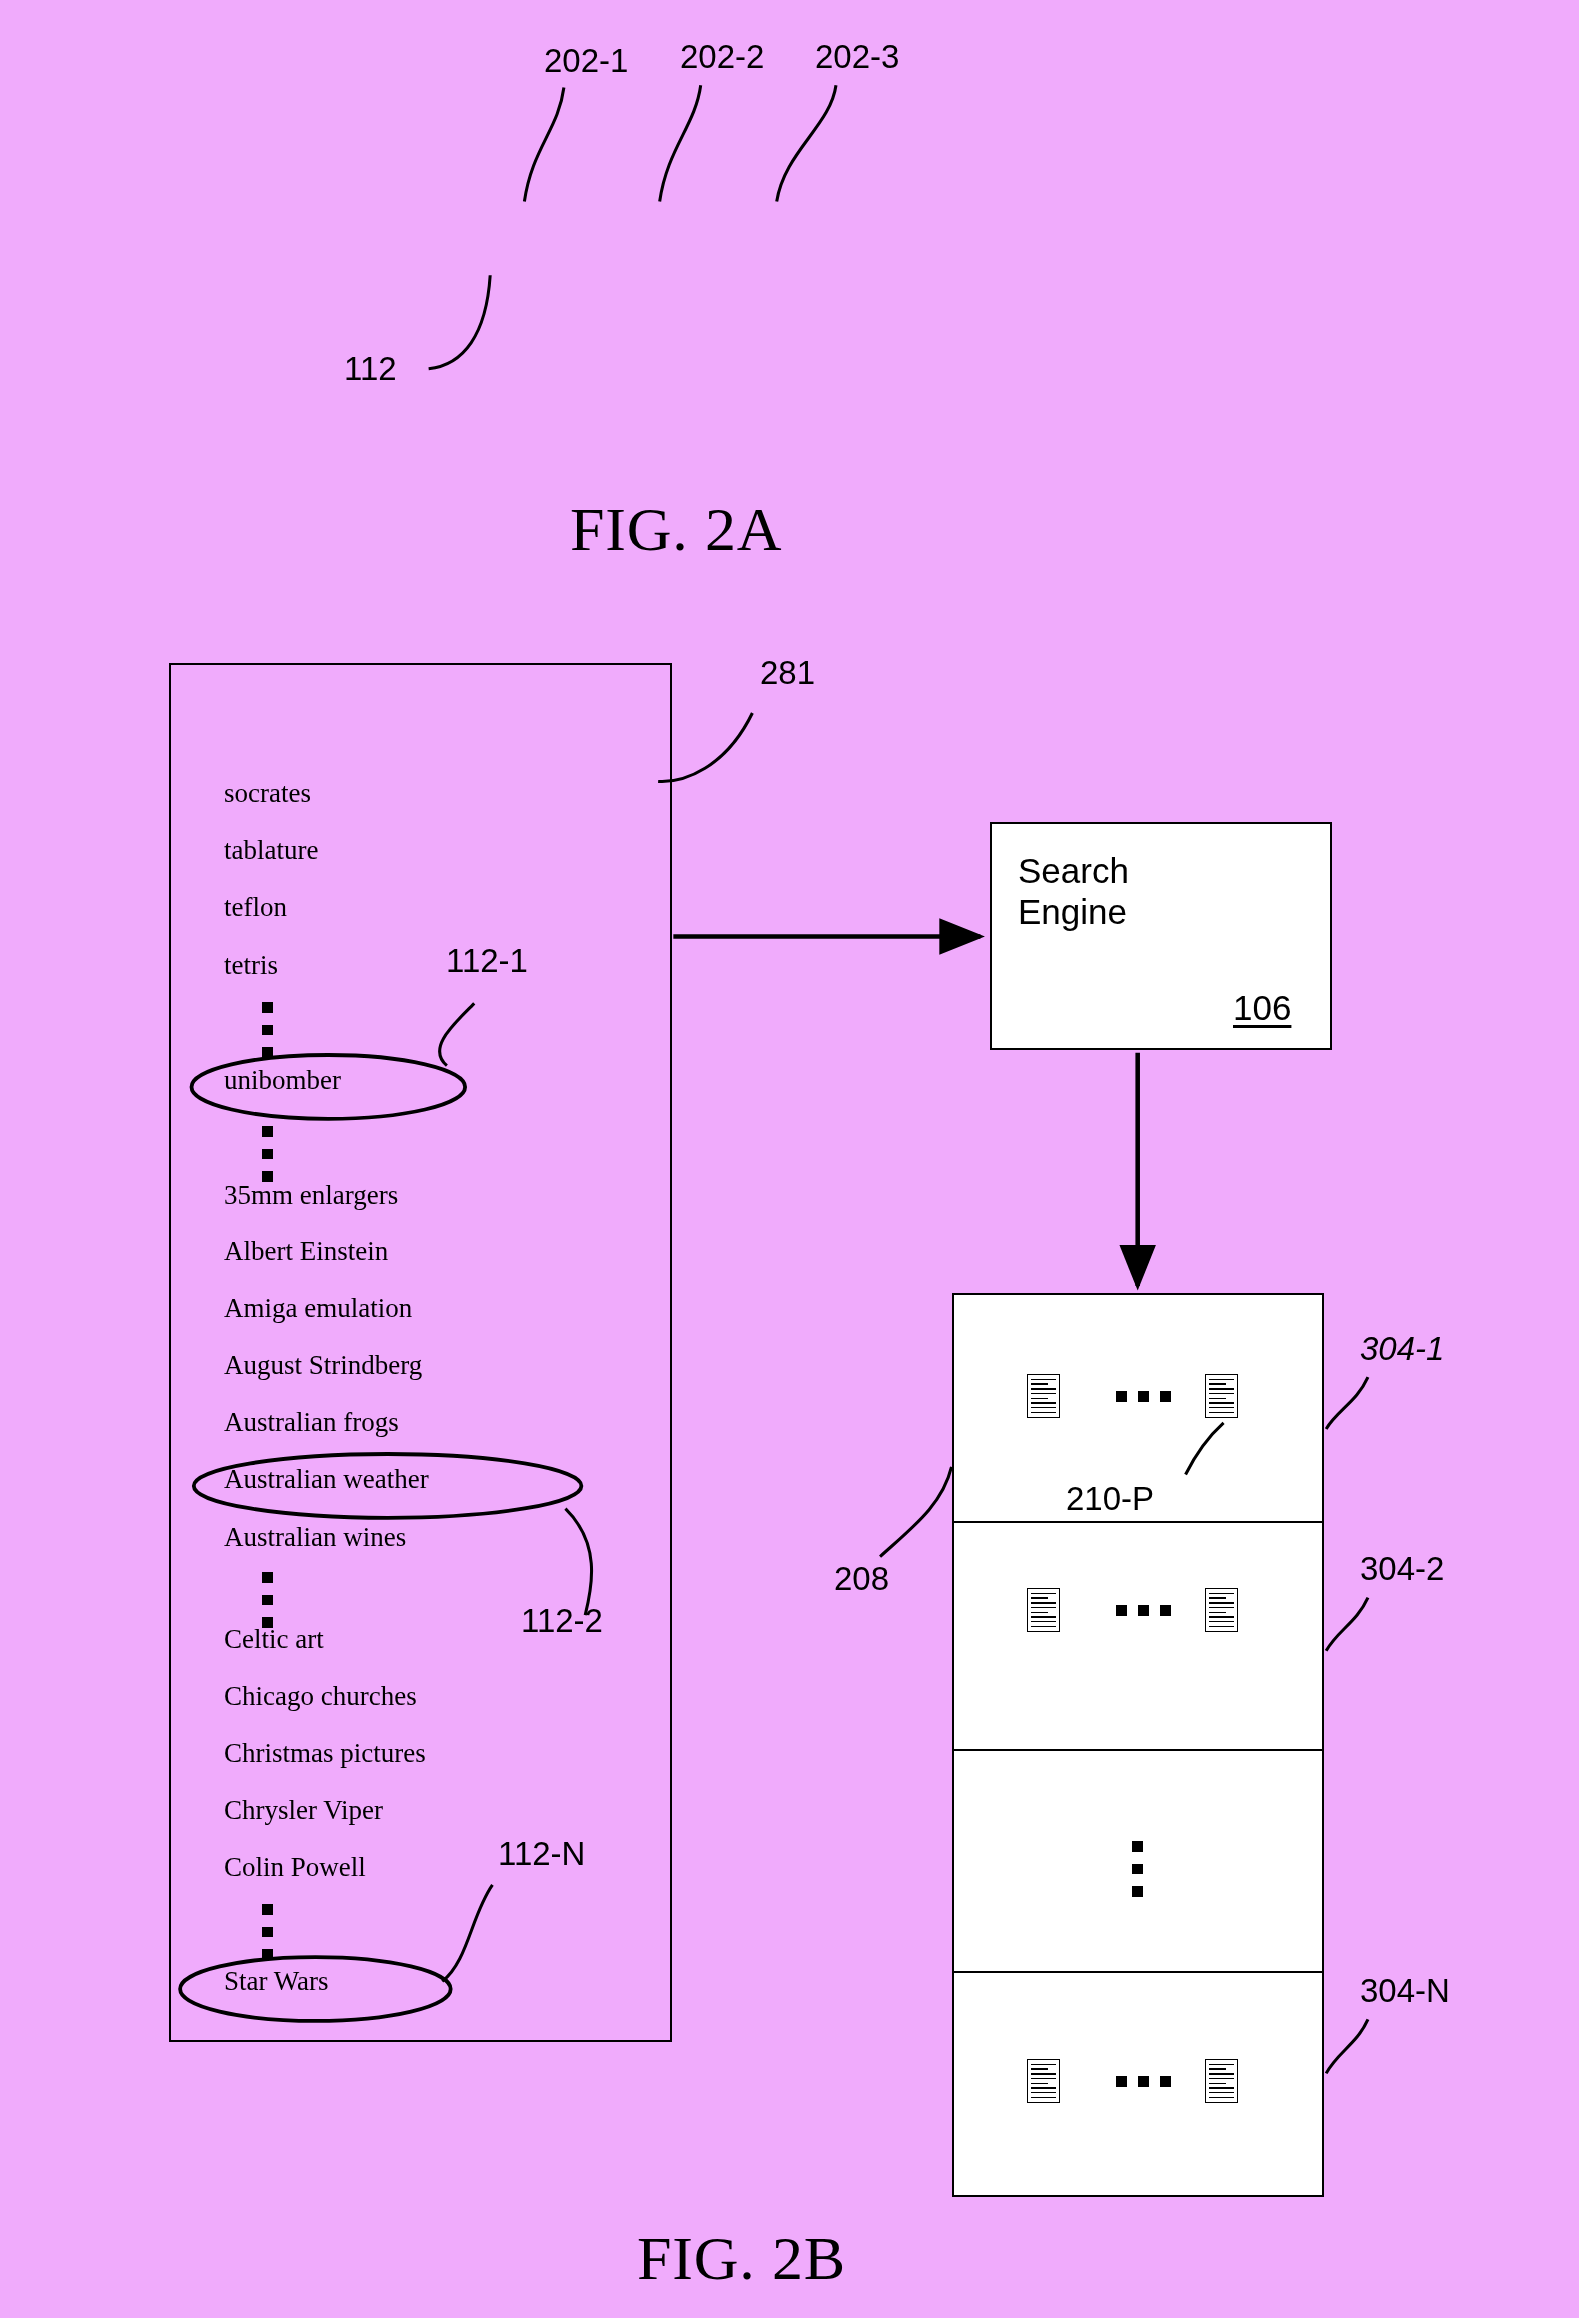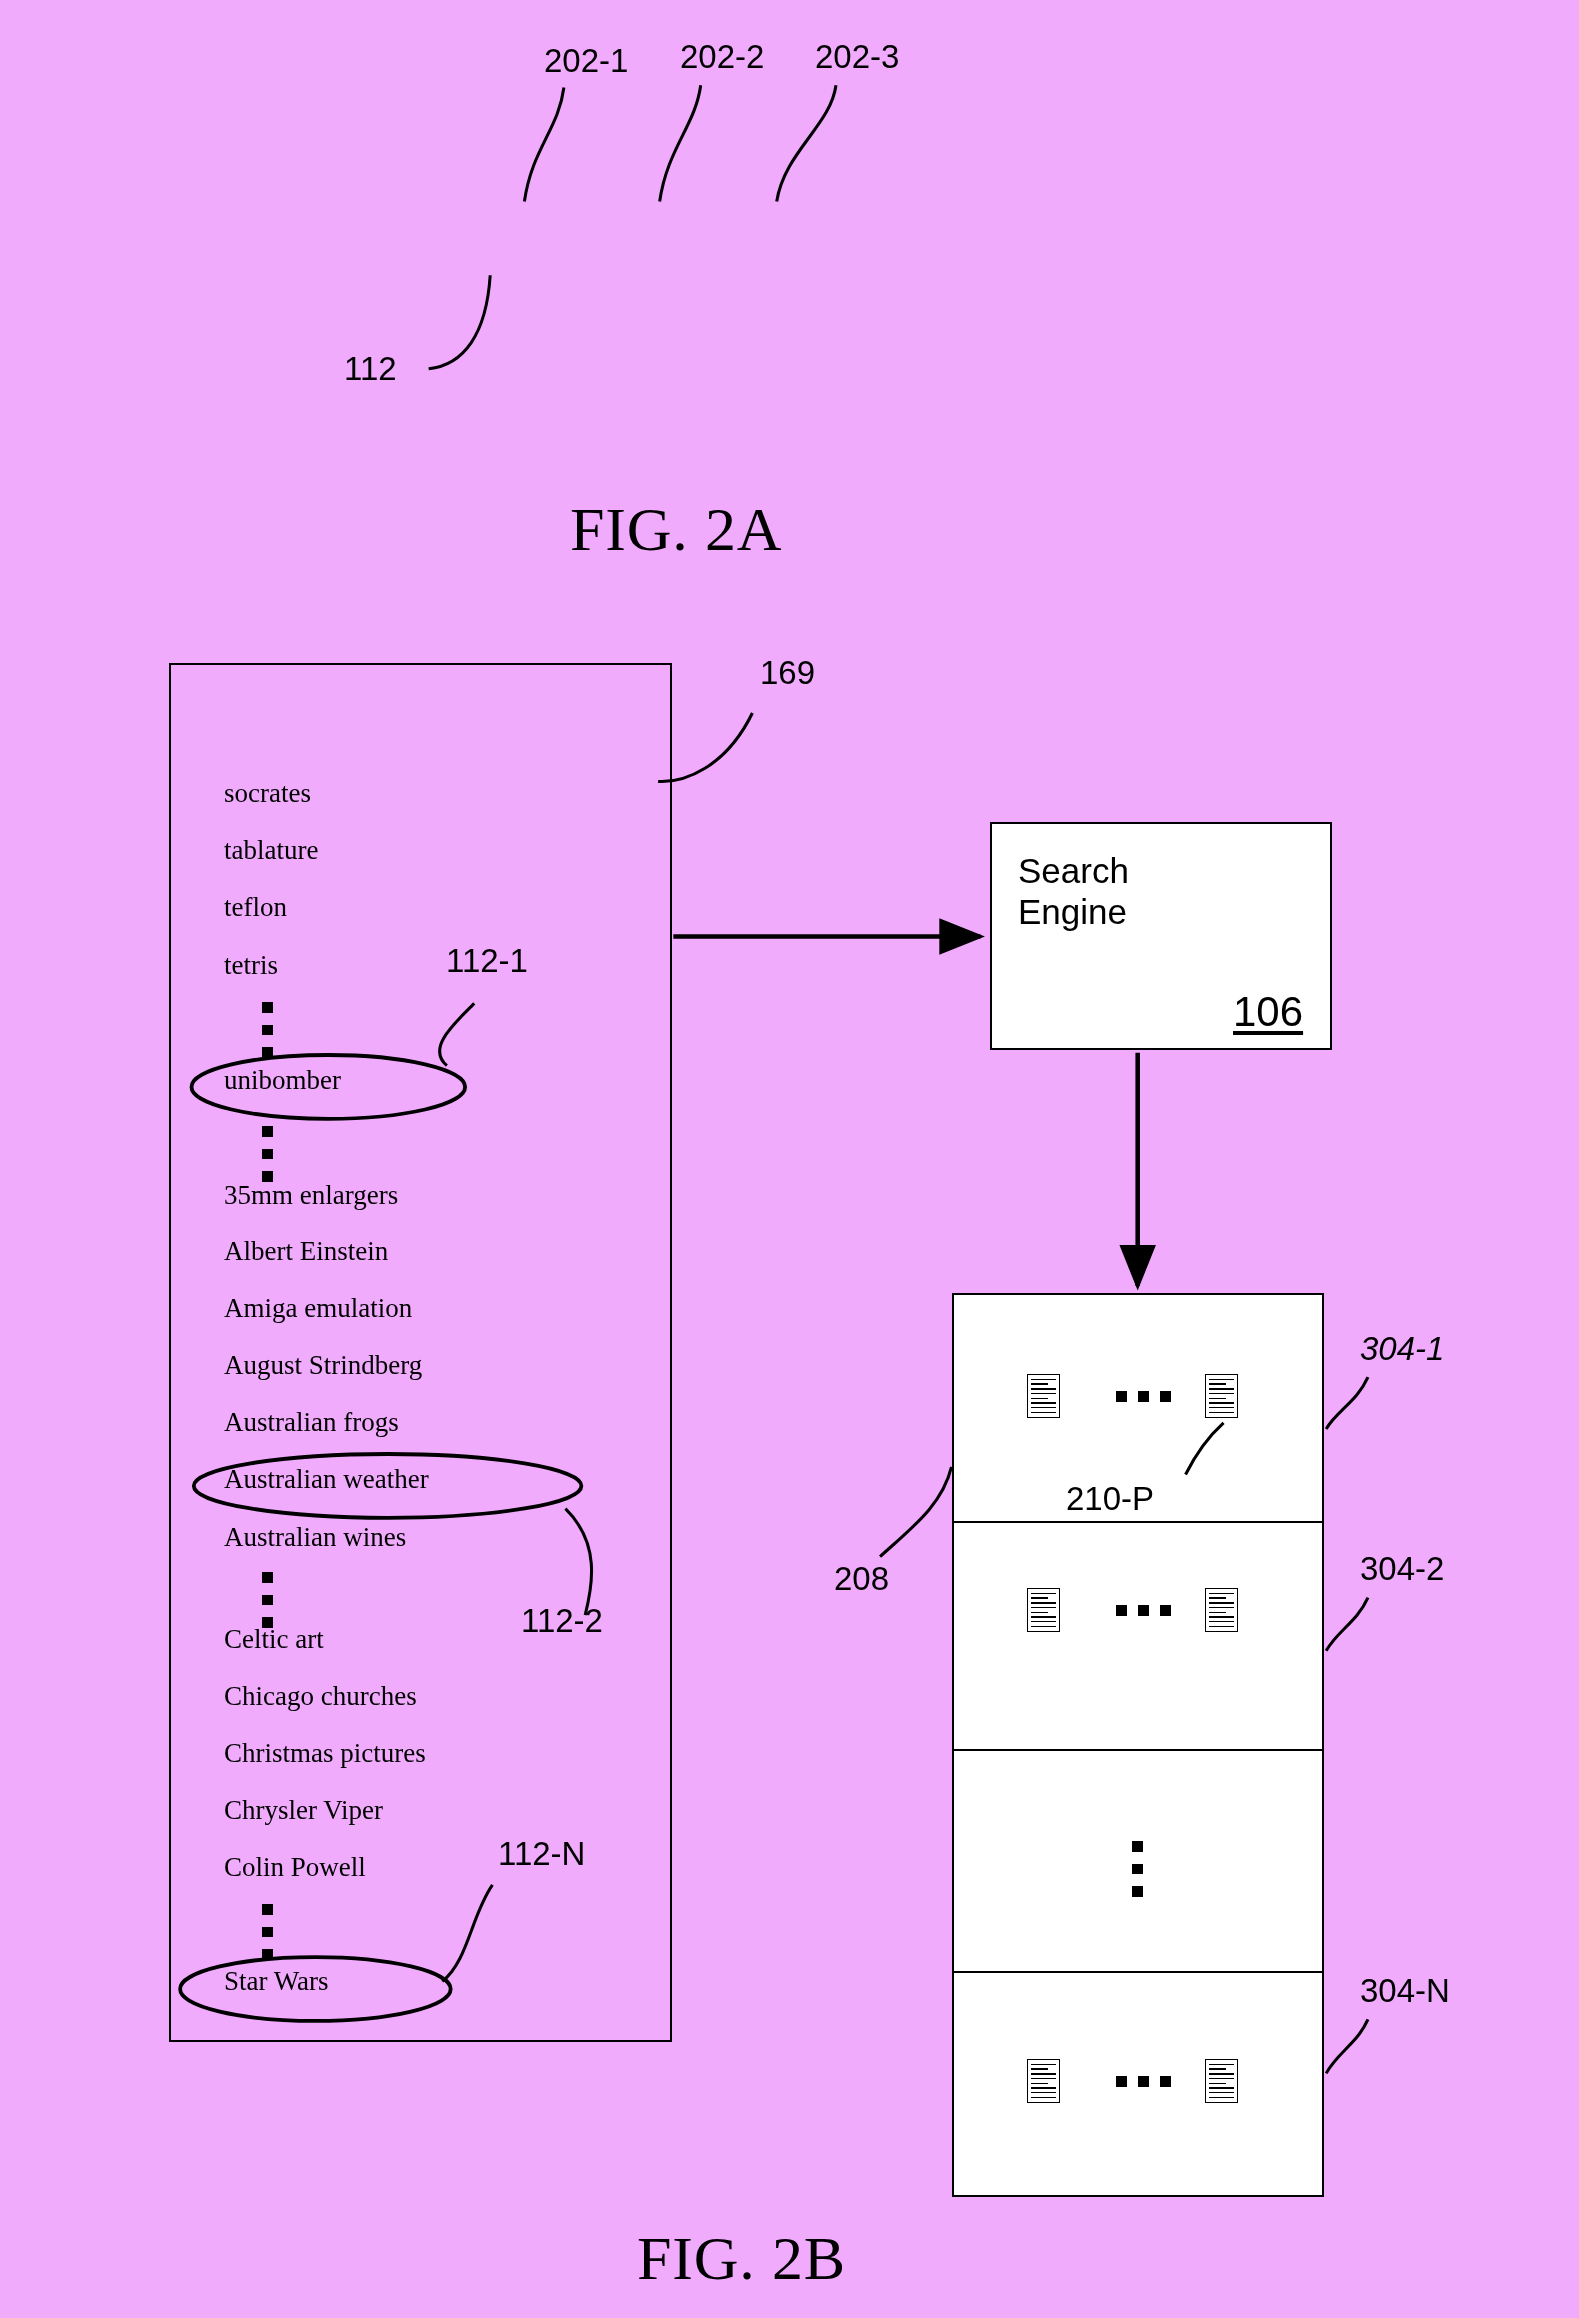--- a/index.html
+++ b/index.html
@@ -98,21 +98,21 @@
     position: absolute;
     font-family: "Liberation Sans", "DejaVu Sans", sans-serif;
     font-size: 35px;
     line-height: 1.18;
     white-space: pre;
     color: #000;
   }
   .se-ref {
     position: absolute;
     font-family: "Liberation Sans", "DejaVu Sans", sans-serif;
-    font-size: 42px;
+    font-size: 35px;
     text-decoration: underline;
     text-underline-offset: 4.6px;
     color: #000;
   }
 
   
   .res-stack {
     position: absolute;
     border: 2.3px solid #000;
     box-sizing: border-box;
@@ -168,21 +168,21 @@
   <div class="num" style="left:680px; top:38px;">202-2</div>
   <div class="num" style="left:815px; top:38px;">202-3</div>
 
 
   <div class="num" style="left:344px; top:350px;">112</div>
 
   <div class="figcap" style="left:570px; top:494px;">FIG. 2A</div>
 
   <div class="list-box" style="left:169px; top:663px; width:503px; height:1379px;"></div>
 
-  <div class="num" style="left:760px; top:654px;">169</div>
+  <div class="num" style="left:760px; top:654px;">281</div>
 
   <div class="kw" style="left:224px; top:780px;">socrates</div>
   <div class="kw" style="left:224px; top:837px;">tablature</div>
   <div class="kw" style="left:224px; top:894px;">teflon</div>
   <div class="kw" style="left:224px; top:952px;">tetris</div>
 
   <div class="vdots" style="left:262px; top:1002px;">
       <i></i>
       <i></i>
       <i></i>

